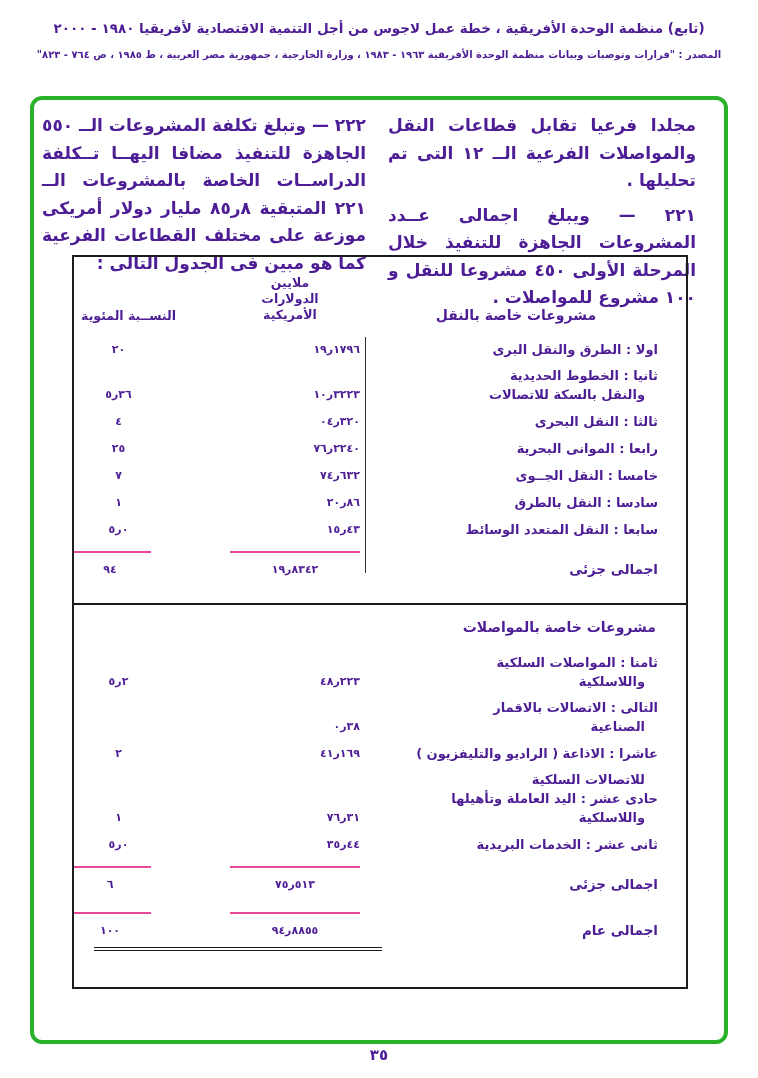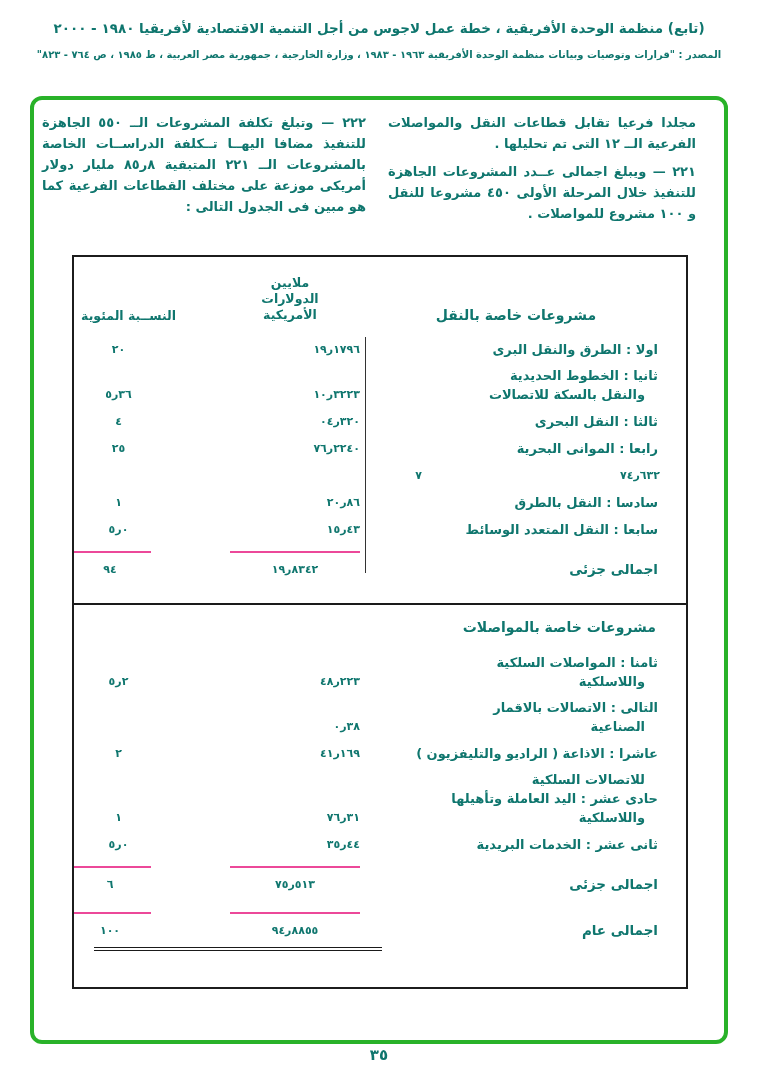--- a/index.html
+++ b/index.html
@@ -1,30 +1,30 @@
 <!DOCTYPE html>
 <html dir="rtl" lang="ar"><head>
 <meta charset="utf-8">
 <style>
   html,body { margin:0; padding:0; background:#e8e8e8; }
   .page {
     position:relative; width:758px; height:1078px; background:#ffffff;
-    font-family:"DejaVu Sans", sans-serif; color:#0f766e; font-weight:bold;
+    font-family:"DejaVu Sans", sans-serif; color:#4c1d95; font-weight:bold;
     direction:rtl; overflow:hidden; margin:0 auto;
   }
   .doc-title { position:absolute; top:20px; right:50px; left:50px; text-align:center; font-size:13.5px; }
   .doc-source { position:absolute; top:49px; right:30px; left:30px; text-align:center; font-size:10px; }
   .green-frame {
     position:absolute; left:30px; top:96px; width:698px; height:948px;
     border:4px solid #29b229; border-radius:12px; box-sizing:border-box;
   }
   .intro-col { position:absolute; }
   .intro-right { left:388px; top:112px; width:308px; }
   .intro-left  { left:42px;  top:112px; width:324px; }
-  .para { margin:0 0 7px; text-align:justify; font-size:13px; line-height:1.62; }
+  .para { margin:0 0 7px; text-align:justify; font-size:17px; line-height:1.62; }
 
   .tbl {
     position:absolute; left:72px; top:255px; width:616px; height:734px;
     border:2px solid #1c1c1c; box-sizing:border-box; padding:10px 12px 0;
     direction:rtl; overflow:hidden; font-size:13px;
   }
   .cell { box-sizing:border-box; flex:0 0 auto; }
   .c-label { width:300px; padding-right:16px; }
   .c-money { width:168px; text-align:right; padding-left:8px; padding-right:14px; }
   .c-pct   { width:120px; text-align:center; padding-right:55px; }
@@ -110,20 +110,23 @@
           <div class="cell c-pct"><span class="num">٤</span></div>
         </div>
         <div class="trow">
           <div class="cell c-label">
             <div class="lbl-line">رابعا : الموانى البحرية</div>
           </div>
           <div class="cell c-money"><span class="num">٧٦ر٢٢٤٠</span></div>
           <div class="cell c-pct"><span class="num">٢٥</span></div>
         </div>
         <div class="trow">
+          <div class="cell c-label">
+            <div class="lbl-line">خامسا : النقل الجــوى</div>
+          </div>
           <div class="cell c-money"><span class="num">٧٤ر٦٣٢</span></div>
           <div class="cell c-pct"><span class="num">٧</span></div>
         </div>
         <div class="trow">
           <div class="cell c-label">
             <div class="lbl-line">سادسا : النقل بالطرق</div>
           </div>
           <div class="cell c-money"><span class="num">٢٠ر٨٦</span></div>
           <div class="cell c-pct"><span class="num">١</span></div>
         </div>

